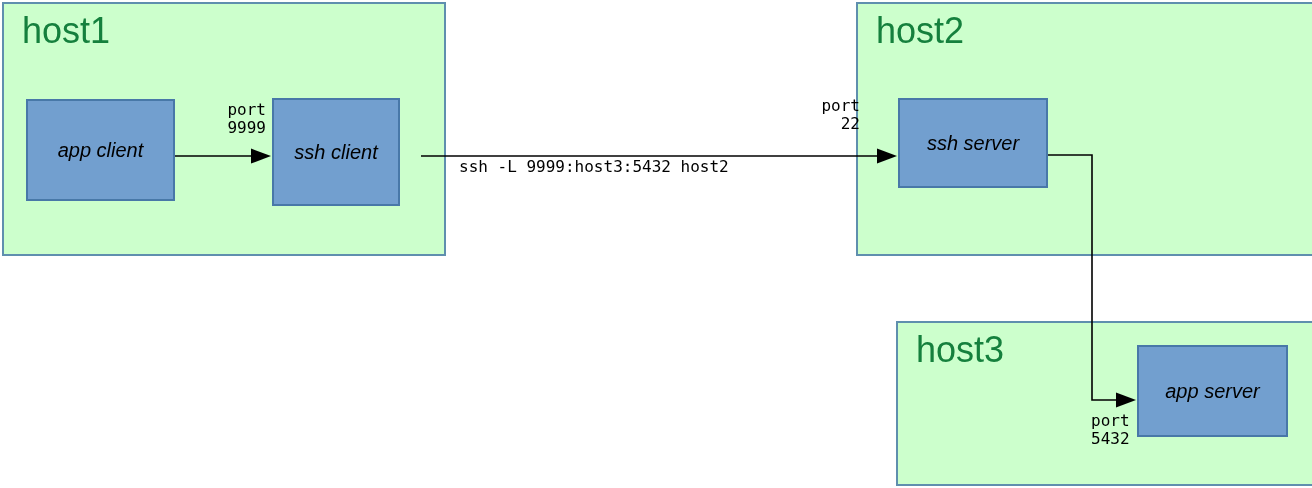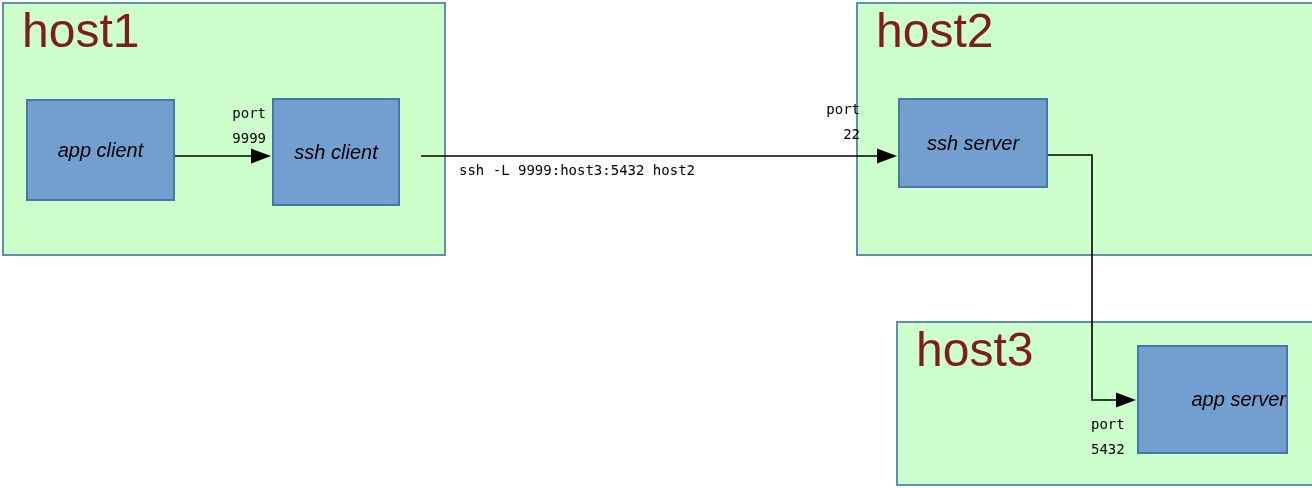--- a/index.html
+++ b/index.html
@@ -21,54 +21,54 @@
     background: #ccffcc;
     border: 2px solid #5f8fae;
   }
   #host1 { left: 2px;   top: 2px;   width: 444px; height: 254px; }
   #host2 { left: 856px; top: 2px;   width: 496px; height: 254px; }
   #host3 { left: 866px; top: 321px; width: 444px; height: 165px; margin-left: 30px; }
   .host-title {
     position: absolute;
     left: 18px;
     top: 9px;
-    font-size: 48px;
+    font-size: 36px;
     line-height: 36px;
-    color: #7f1d1d;
+    color: #15803d;
     white-space: nowrap;
   }
   .node {
     position: absolute;
     box-sizing: border-box;
     background: #729fcf;
     border: 2px solid #4878a8;
     display: flex;
     align-items: center;
     justify-content: center;
     font-size: 20px;
     color: #000000;
     white-space: nowrap;
     font-style: italic;
   }
   #node-app-client { left: 26px;   top: 99px;  width: 149px; height: 102px; }
   #node-ssh-client { left: 272px;  top: 98px;  width: 128px; height: 108px; }
   #node-ssh-server { left: 898px;  top: 98px;  width: 150px; height: 90px; }
-  #node-app-server { left: 1137px; top: 345px; width: 151px; height: 109px; justify-content: flex-end; }
+  #node-app-server { left: 1137px; top: 345px; width: 151px; height: 92px; }
   .wires {
     position: absolute;
     left: 0; top: 0;
     width: 1312px;
     height: 488px;
     pointer-events: none;
   }
   .mono-label {
     position: absolute;
     font-family: "DejaVu Sans Mono", monospace;
-    font-size: 14px;
-    line-height: 25px;
+    font-size: 16px;
+    line-height: 18px;
     color: #000000;
     white-space: pre;
   }
   #label-port-9999 { left: 106px; top: 101px; width: 160px; text-align: right; }
   #label-port-22   { left: 700px; top: 97px;  width: 160px; text-align: right; }
   #label-ssh-cmd   { left: 459px; top: 158px; text-align: center; }
   #label-port-5432 { left: 1091px; top: 412px; text-align: left; }
 </style>
 </head>
 <body>

